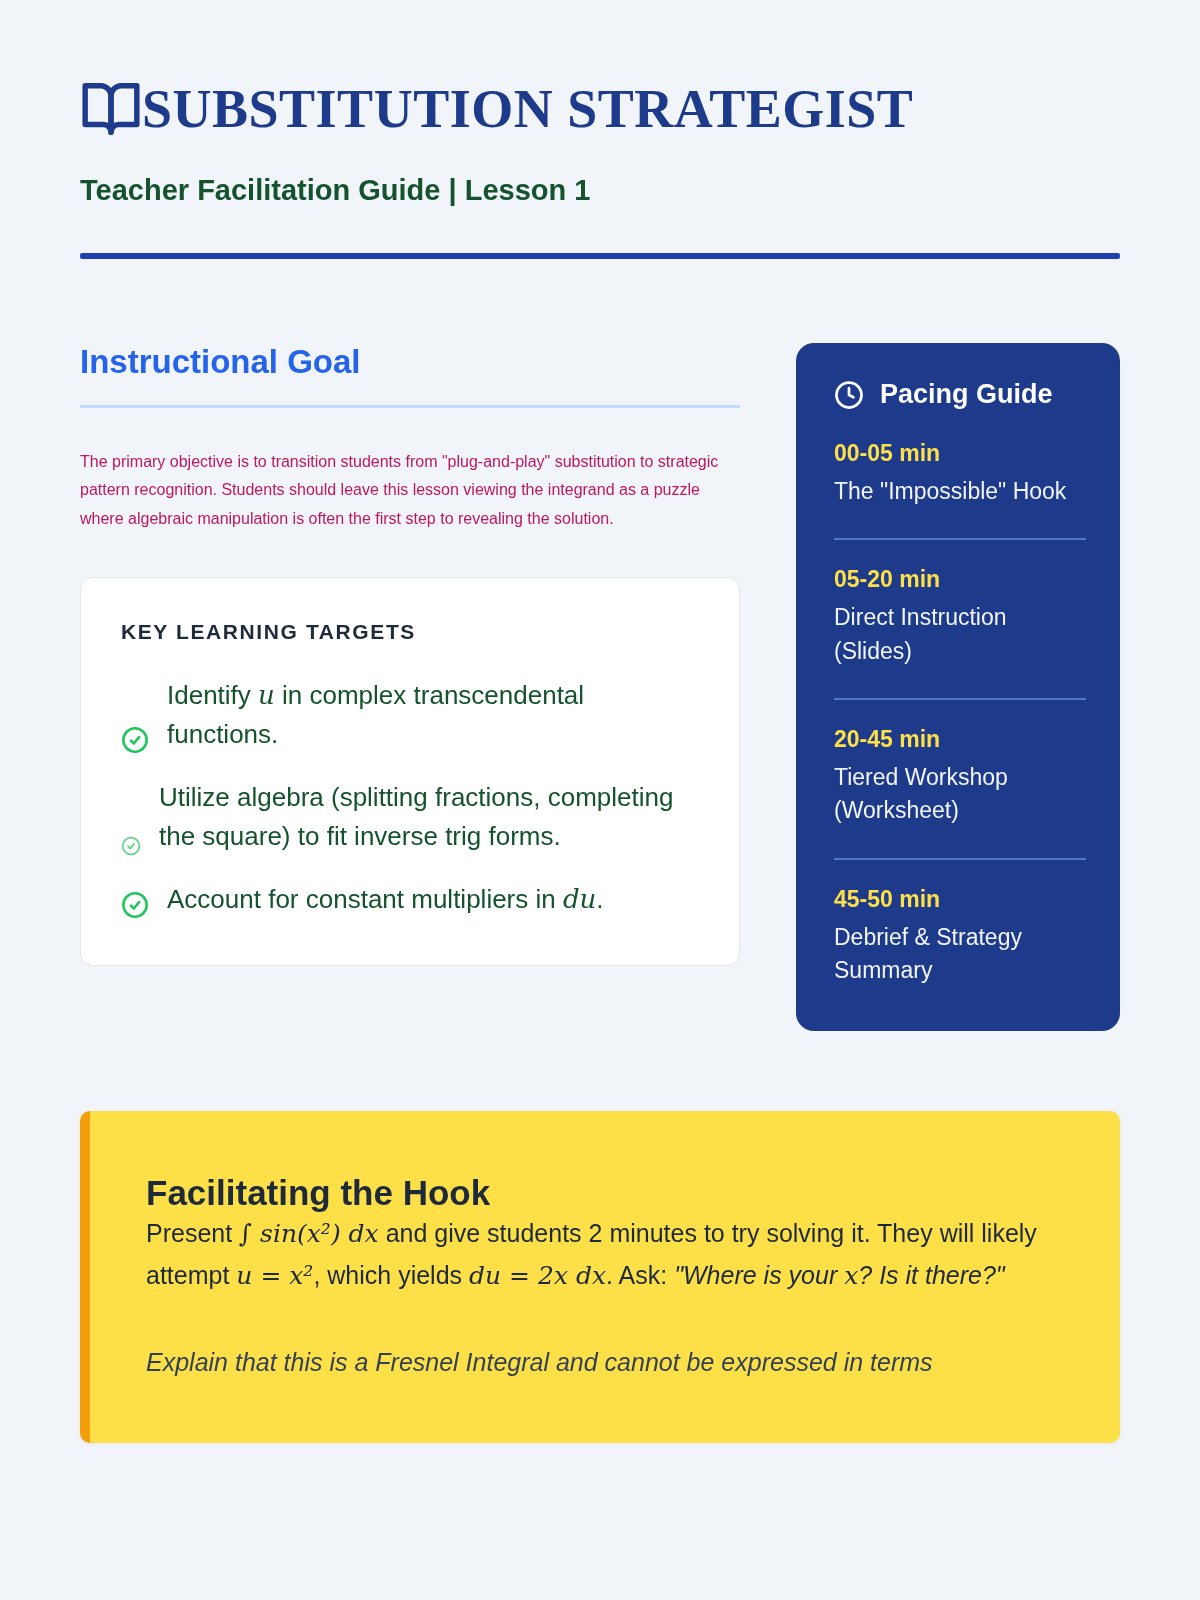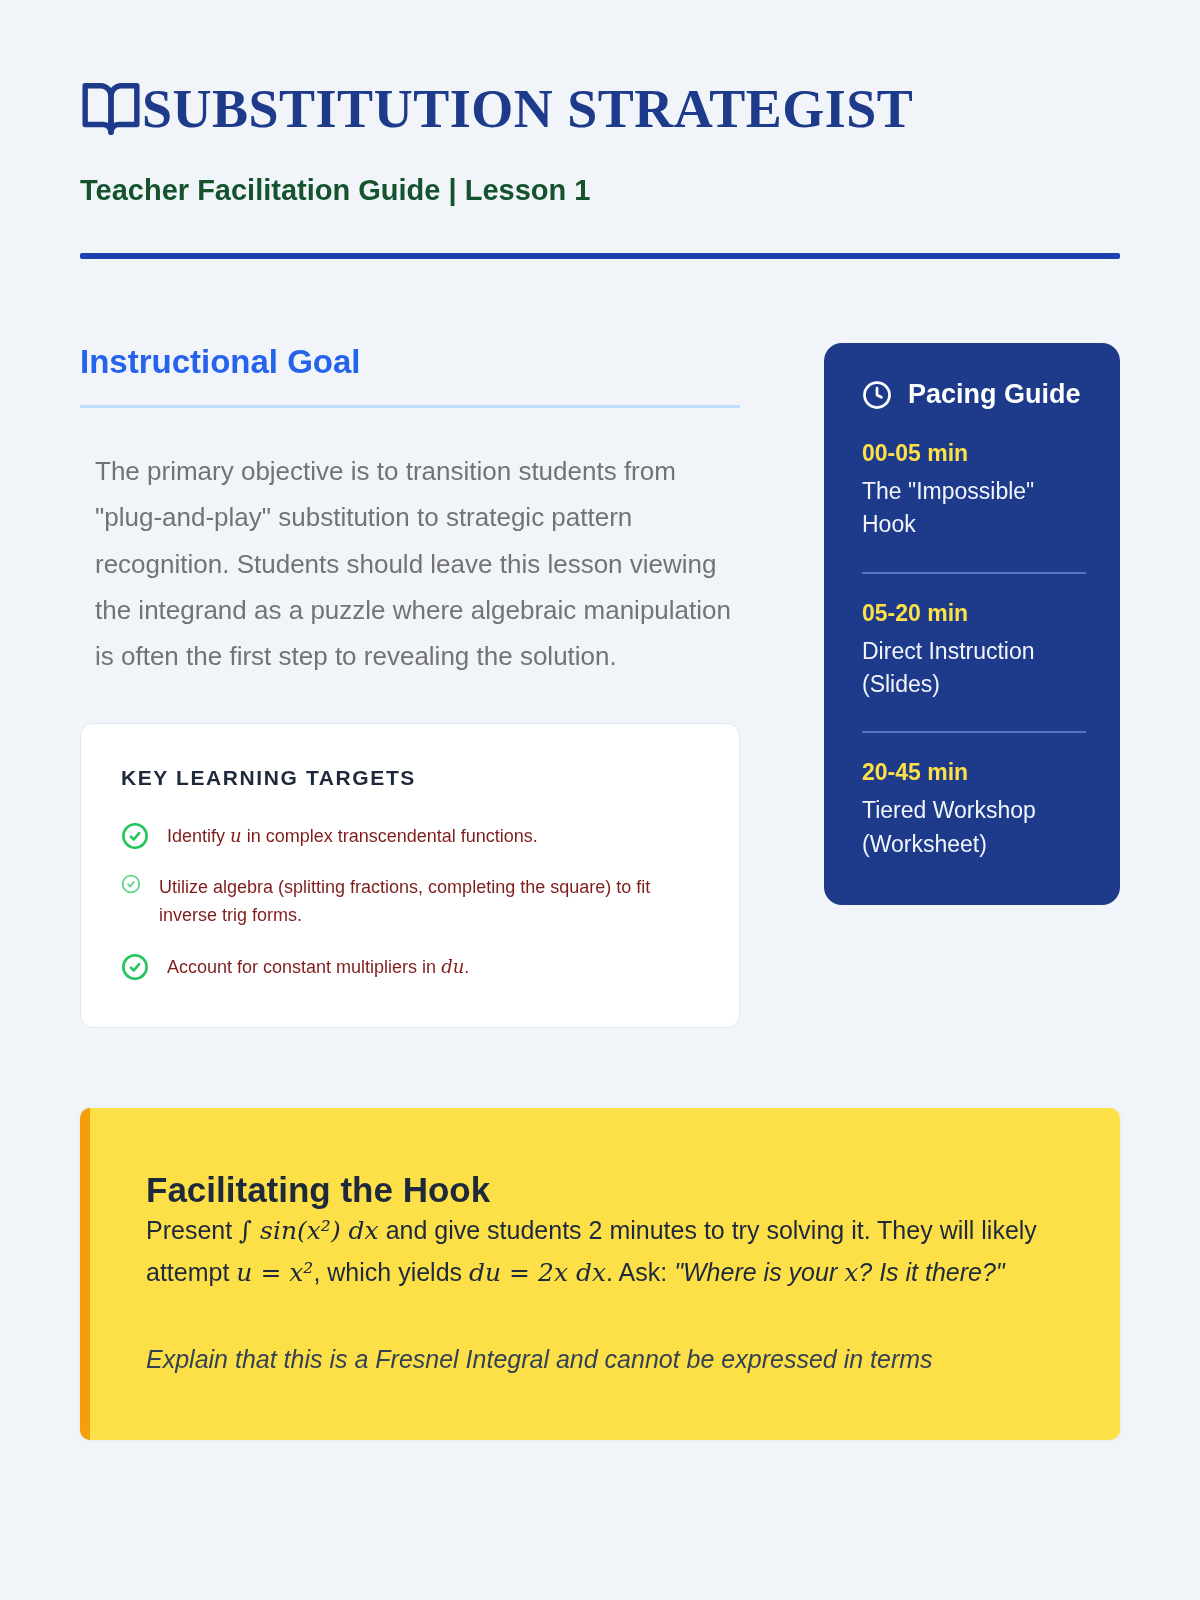--- a/index.html
+++ b/index.html
@@ -33,61 +33,60 @@
     margin-top: 46px;
     height: 6px;
     background: #1e40af;
     border-radius: 2px;
   }
 
   
   .columns {
     margin-top: 84px;
     display: flex;
-    gap: 84px;
+    gap: 56px;
     align-items: flex-start;
   }
   .left-col { width: 660px; flex: 0 0 660px; }
 
   h2.goal-heading {
     font-size: 33px;
     font-weight: 800;
     color: #2563eb;
     padding-bottom: 24px;
     border-bottom: 3px solid #bfdbfe;
   }
   .goal-body {
     margin-top: 40px;
-    font-size: 26px;
+    font-size: 16px;
     line-height: 1.78;
-    color: #737373;
-    margin-left: 15px;
+    color: #be185d;
   }
 
   .targets-card {
     margin-top: 44px;
     background: #ffffff;
     border: 1px solid #e2e8f0;
     border-radius: 13px;
     padding: 42px 40px 46px 40px;
   }
   .targets-heading {
     font-size: 21px;
     font-weight: 800;
     letter-spacing: 1.6px;
     color: #1e293b;
   }
   .targets-list { list-style: none; margin-top: 32px; }
   .target-item {
     display: flex;
-    align-items: flex-start;
+    align-items: flex-end;
     gap: 18px;
-    font-size: 18px;
+    font-size: 26px;
     line-height: 1.5;
-    color: #7f1d1d;
+    color: #14532d;
     margin-top: 24px;
   }
   .target-item:first-child { margin-top: 0; }
   .check-icon svg { width: 28px; height: 28px; display: block; flex: none; }
   .check-icon.small svg { width: 20px; height: 20px; opacity: 0.7; }
   .check-icon { flex: none; }
 
   .math {
     font-family: "DejaVu Serif", "Liberation Serif", serif;
     font-style: italic;
@@ -228,20 +227,24 @@
       <div class="pacing-entry">
         <div class="pacing-time">05-20 min</div>
         <div class="pacing-activity">Direct Instruction (Slides)</div>
       </div>
 
       <div class="pacing-entry">
         <div class="pacing-time">20-45 min</div>
         <div class="pacing-activity">Tiered Workshop (Worksheet)</div>
       </div>
 
+      <div class="pacing-entry">
+        <div class="pacing-time">45-50 min</div>
+        <div class="pacing-activity">Debrief &amp; Strategy Summary</div>
+      </div>
     </aside>
 
   </main>
 
   <section class="hook-card">
     <h2 class="hook-heading">Facilitating the Hook</h2>
 
     <p class="hook-p"><span>Present </span><span class="math">∫ sin(x²) dx</span><span> and give students 2 minutes to try solving it. They will likely attempt </span><span class="math">u = x²</span><span>, which yields </span><span class="math">du = 2x dx</span><span>. Ask: </span><span class="quote-italic">"Where is your </span><span class="math">x</span><span class="quote-italic">? Is it there?"</span></p>
 
     <p class="hook-p2">Explain that this is a Fresnel Integral and cannot be expressed in terms</p>

